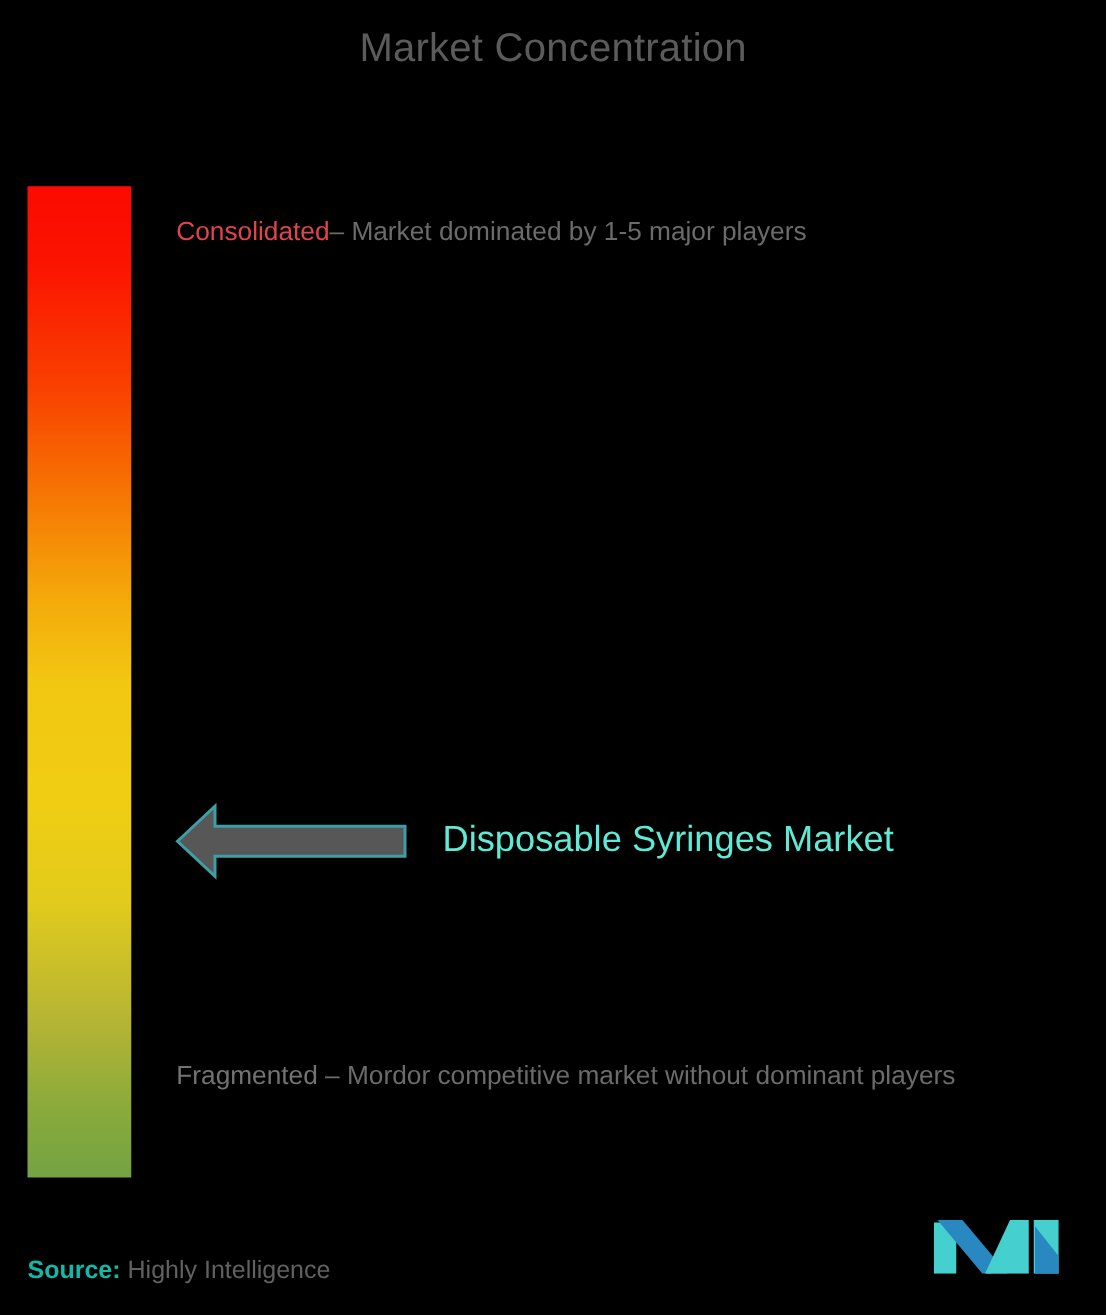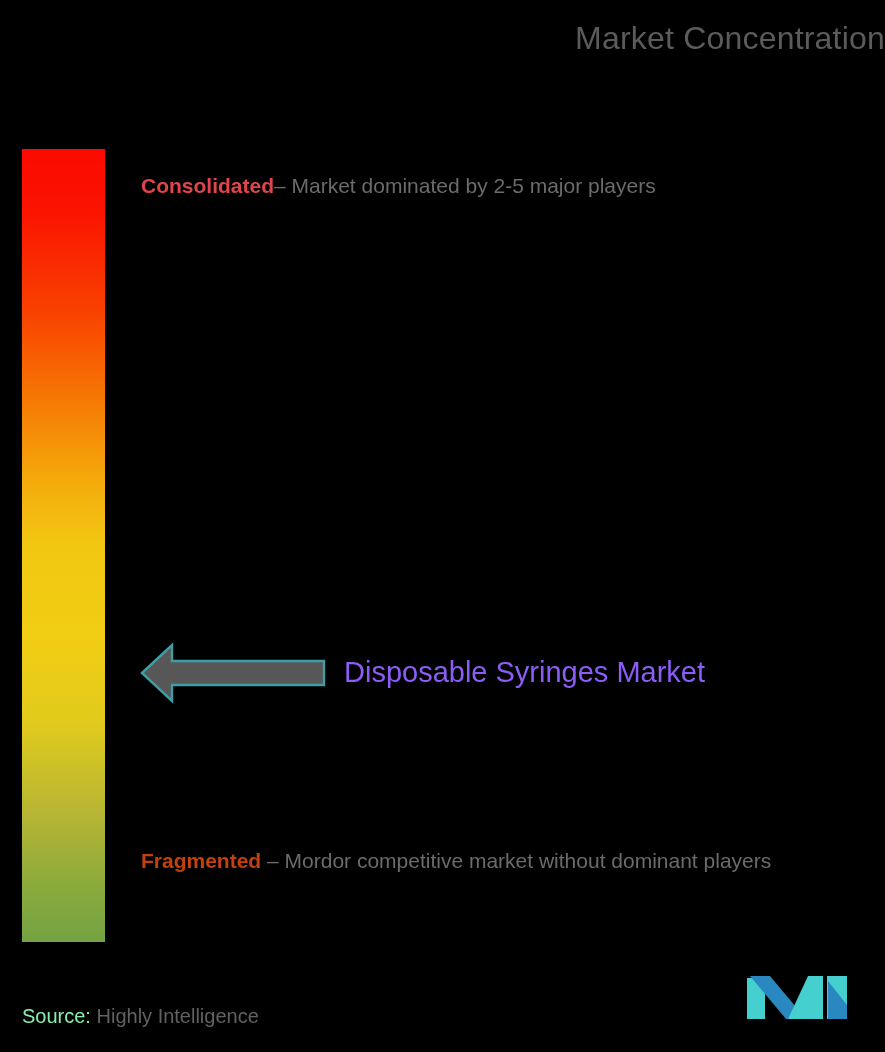--- a/index.html
+++ b/index.html
@@ -16,21 +16,21 @@
     font-family: "Liberation Sans", sans-serif;
     -webkit-font-smoothing: antialiased;
   }
 
   
   #chart-title {
     position: absolute;
     left: 0;
     top: 18px;
     width: 885px;
-    text-align: right;
+    text-align: center;
     color: #5b5b5b;
     font-size: 32px;
     font-weight: 400;
     letter-spacing: 0.2px;
     line-height: 40px;
     white-space: nowrap;
   }
 
   
   #gradient-bar {
@@ -62,81 +62,81 @@
     width: 690px;
     color: #6b6b6b;
     font-size: 21px;
     font-weight: 400;
     line-height: 59px;
   }
   #legend-consolidated { top: 156px; }
   #legend-fragmented   { top: 831px; }
 
   .legend-keyword {
-    font-weight: 700;
+    font-weight: 400;
   }
   #consolidated-keyword { color: #e0444c; }
-  #fragmented-keyword   { color: #c2410c; }
+  #fragmented-keyword   { color: #737373; }
 
   
   #market-marker {
     position: absolute;
     left: 140px;
     top: 642px;
     width: 186px;
     height: 62px;
   }
   #market-marker svg {
     display: block;
   }
 
   #market-marker-label {
     position: absolute;
-    left: 344px;
+    left: 354px;
     top: 652px;
-    color: #8b5cf6;
+    color: #5eead4;
     font-size: 29px;
     font-weight: 400;
     line-height: 40px;
     white-space: nowrap;
   }
 
   
   #source-note {
     position: absolute;
     left: 22px;
     top: 1002px;
     color: #616161;
     font-size: 20px;
     font-weight: 400;
     line-height: 28px;
     white-space: nowrap;
   }
   #source-label {
-    font-weight: 400;
-    color: #86efac;
+    font-weight: 700;
+    color: #14b8a6;
   }
 
   #brand-logo {
     position: absolute;
     left: 747px;
     top: 967px;
     width: 100px;
     height: 52px;
   }
   #brand-logo svg { display: block; }
 </style>
 </head>
 <body>
 
 <div id="chart-title">Market Concentration</div>
 
 <div id="gradient-bar"></div>
 
-<div id="legend-consolidated" class="legend-block"><span id="consolidated-keyword" class="legend-keyword">Consolidated</span><span>– Market dominated by 2-5 major players</span></div>
+<div id="legend-consolidated" class="legend-block"><span id="consolidated-keyword" class="legend-keyword">Consolidated</span><span>– Market dominated by 1-5 major players</span></div>
 
 <div id="legend-fragmented" class="legend-block"><span id="fragmented-keyword" class="legend-keyword">Fragmented</span><span> – Mordor competitive market without dominant players</span></div>
 
 <div id="market-marker">
   <svg width="186" height="62" viewBox="0 0 186 62" xmlns="http://www.w3.org/2000/svg">
     <polygon points="2,31 32,3 32,19 184,19 184,43 32,43 32,59" fill="#575757" stroke="#3D9EA5" stroke-width="2.4" stroke-linejoin="miter"></polygon>
   </svg>
 </div>
 
 <div id="market-marker-label">Disposable Syringes Market</div>

